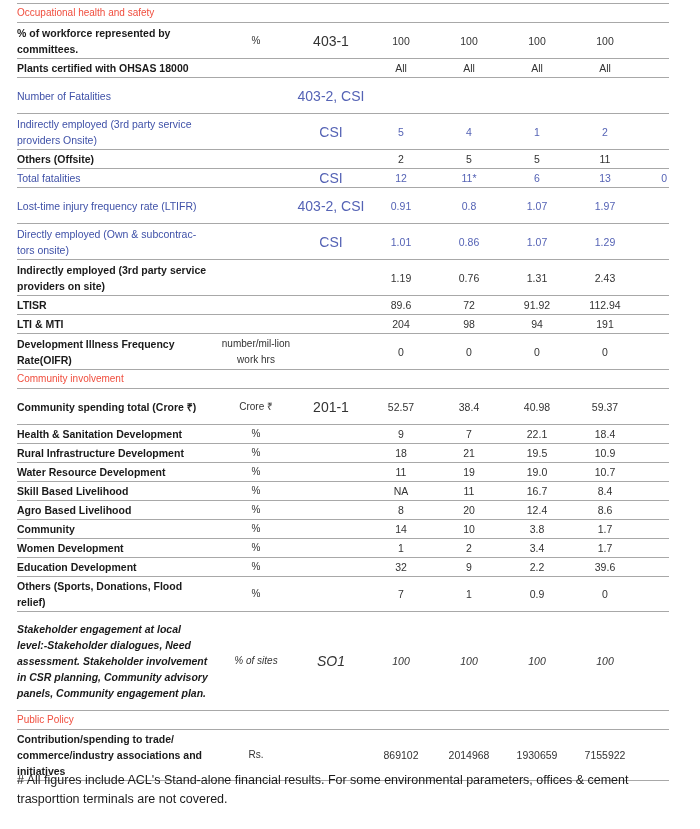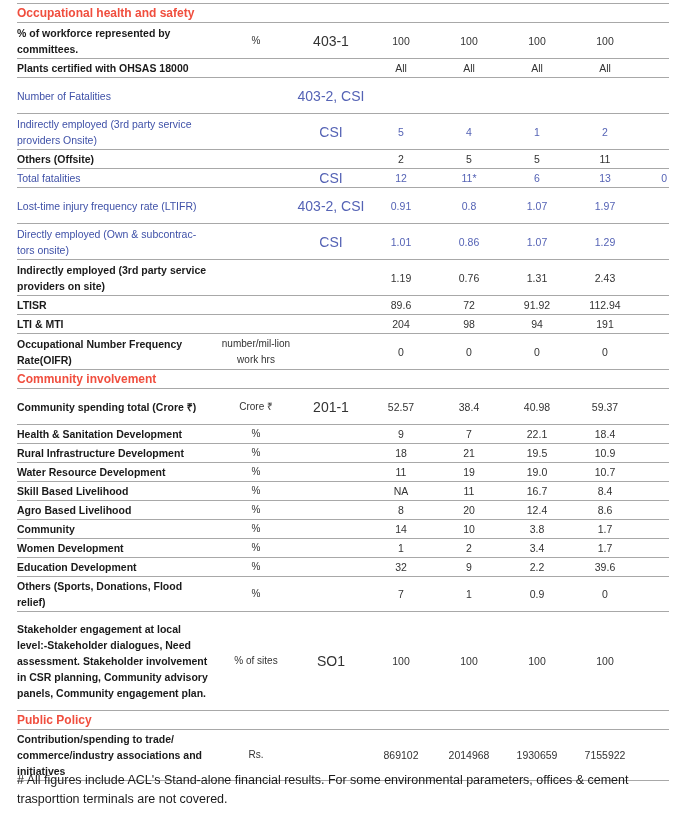--- a/index.html
+++ b/index.html
@@ -13,26 +13,26 @@
   col.c-y2 { width: 68px; }
   col.c-y3 { width: 68px; }
   col.c-y4 { width: 68px; }
   col.c-y5 { width: 30px; }
   td { border-top: 1.5px solid #a8a8a8; font-size: 10.5px; line-height: 16px; vertical-align: middle; padding: 1px 0; }
   td.label { font-weight: bold; color: #1a1a1a; padding-right: 4px; }
   td.unit { text-align: center; color: #333; font-size: 10px; }
   td.gri { text-align: center; color: #333; font-size: 14px; }
   td.num { text-align: center; color: #333; font-size: 10.5px; }
   td.y5 { text-align: right; color: #333; font-size: 10.5px; padding-right: 2px; }
-  tr.section td { color: #f04e3e; font-weight: bold; font-size: 12px; height: 16px; }
+  tr.section td { color: #f04e3e; font-weight: normal; font-size: 10px; height: 16px; }
   tr.blue td.label { color: #3f51a8; font-weight: normal; }
   tr.blue td.gri, tr.blue td.num, tr.blue td.y5 { color: #5563b5; }
   tr.h2 td { height: 33px; }
   tr.h1 td { height: 16px; }
-  tr.h6 td { height: 96px; }
+  tr.h6 td { height: 96px; font-style: italic; }
   tr.h3 td { height: 48px; }
   .last-border td { border-bottom: 1.5px solid #a8a8a8; }
   .footnote { position: absolute; left: 17px; top: 771px; width: 660px; font-size: 12.5px; font-weight: normal; line-height: 19px; color: #1a1a1a; }
 </style>
 </head>
 <body>
 
 <div class="wrap">
   <table>
     <colgroup>
@@ -153,21 +153,21 @@
           <td class="label">LTI &amp; MTI</td>
           <td class="unit"></td>
           <td class="gri"></td>
           <td class="num">204</td>
           <td class="num">98</td>
           <td class="num">94</td>
           <td class="num">191</td>
           <td class="y5"></td>
         </tr>
         <tr class="h2">
-          <td class="label">Occupational Number Frequency Rate(OIFR)</td>
+          <td class="label">Development Illness Frequency Rate(OIFR)</td>
           <td class="unit">number/mil-lion work hrs</td>
           <td class="gri"></td>
           <td class="num">0</td>
           <td class="num">0</td>
           <td class="num">0</td>
           <td class="num">0</td>
           <td class="y5"></td>
         </tr>
         <tr class="section">
           <td colspan="8">Community involvement</td>

